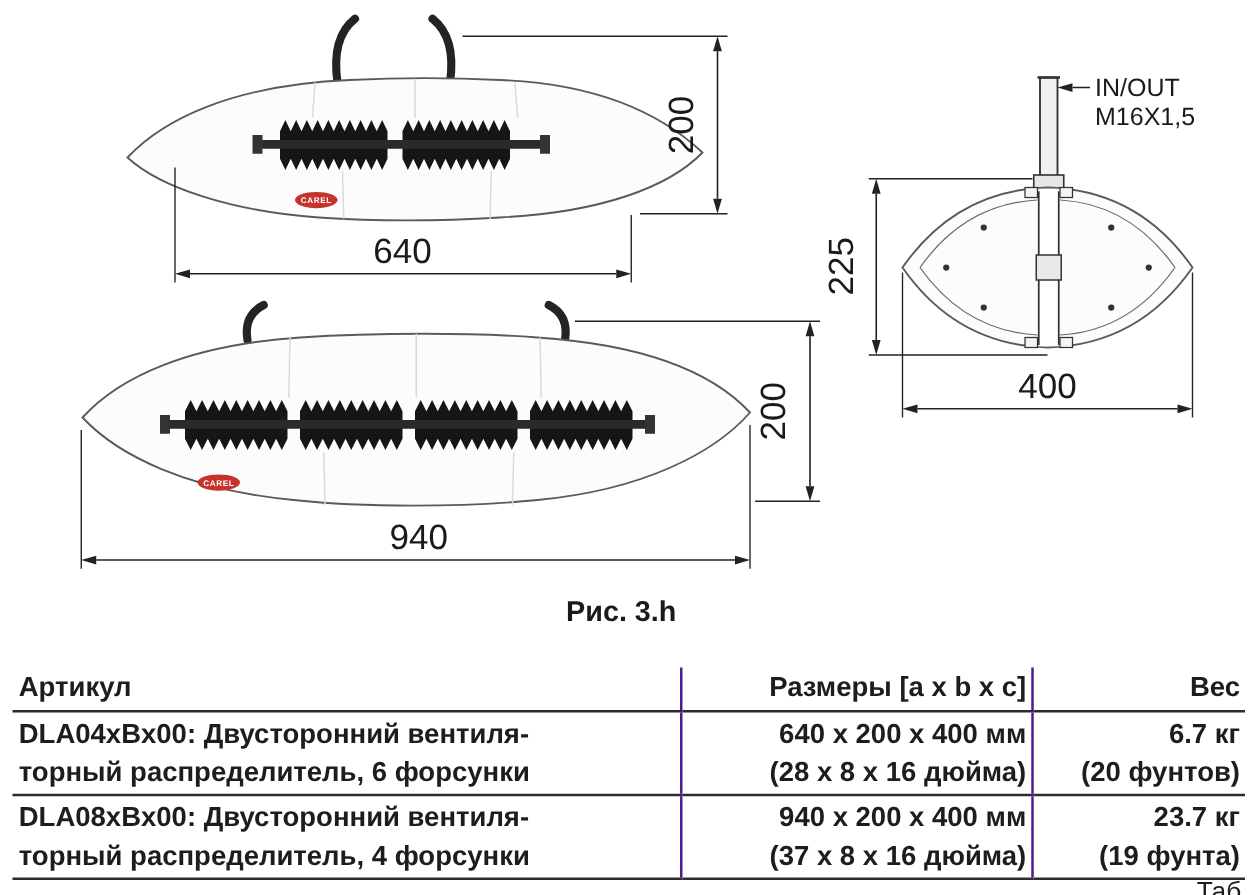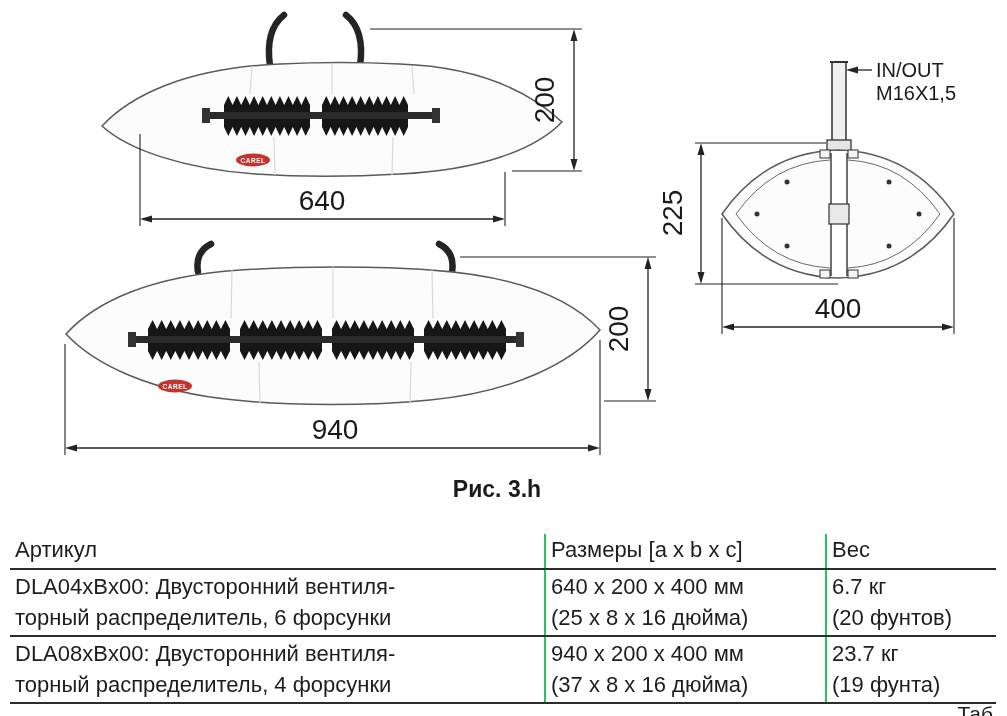--- a/index.html
+++ b/index.html
@@ -20,27 +20,27 @@
   .inout-label{font-size:20px;}
   .caption{font-size:23px;font-weight:600;}
   .logo-text{font-size:6.5px;fill:#ffffff;font-weight:bold;letter-spacing:.5px;}
 
   table.spec{
     position:absolute;left:10px;top:534px;width:986px;
     border-collapse:collapse;table-layout:fixed;
     font-size:22px;color:#1d1d1d;
   }
   table.spec th, table.spec td{
-    font-weight:normal;text-align:left;vertical-align:top;
+    font-weight:bold;text-align:left;vertical-align:top;
     padding:1px 4px 2px 5px;line-height:30px;
   }
   table.spec thead th{border-bottom:2px solid #2c2c2c;padding-bottom:3px;}
   table.spec tbody tr:first-child td{border-bottom:2px solid #2c2c2c;margin-left:24px;}
   table.spec tbody tr:last-child td{border-bottom:2px solid #2c2c2c;}
-  table.spec .col2, table.spec .col3{border-left:2px solid #22c55e;}
+  table.spec .col2, table.spec .col3{border-left:2px solid #4c1d95;text-align:right;}
   table.spec td div{line-height:31px;}
 
   .table-caption-partial{
     position:absolute;top:702px;right:14px;font-size:21px;color:#1d1d1d;
   }
 </style>
 </head>
 <body>
 
 <div class="page">
@@ -191,21 +191,21 @@
       </tr>
     </thead>
     <tbody>
       <tr>
         <td class="col1">
           <div>DLA04xBx00: Двусторонний вентиля-</div>
           <div>торный распределитель, 6 форсунки</div>
         </td>
         <td class="col2">
           <div>640 x 200 x 400 мм</div>
-          <div>(25 x 8 x 16 дюйма)</div>
+          <div>(28 x 8 x 16 дюйма)</div>
         </td>
         <td class="col3">
           <div>6.7 кг</div>
           <div>(20 фунтов)</div>
         </td>
       </tr>
       <tr>
         <td class="col1">
           <div>DLA08xBx00: Двусторонний вентиля-</div>
           <div>торный распределитель, 4 форсунки</div>

